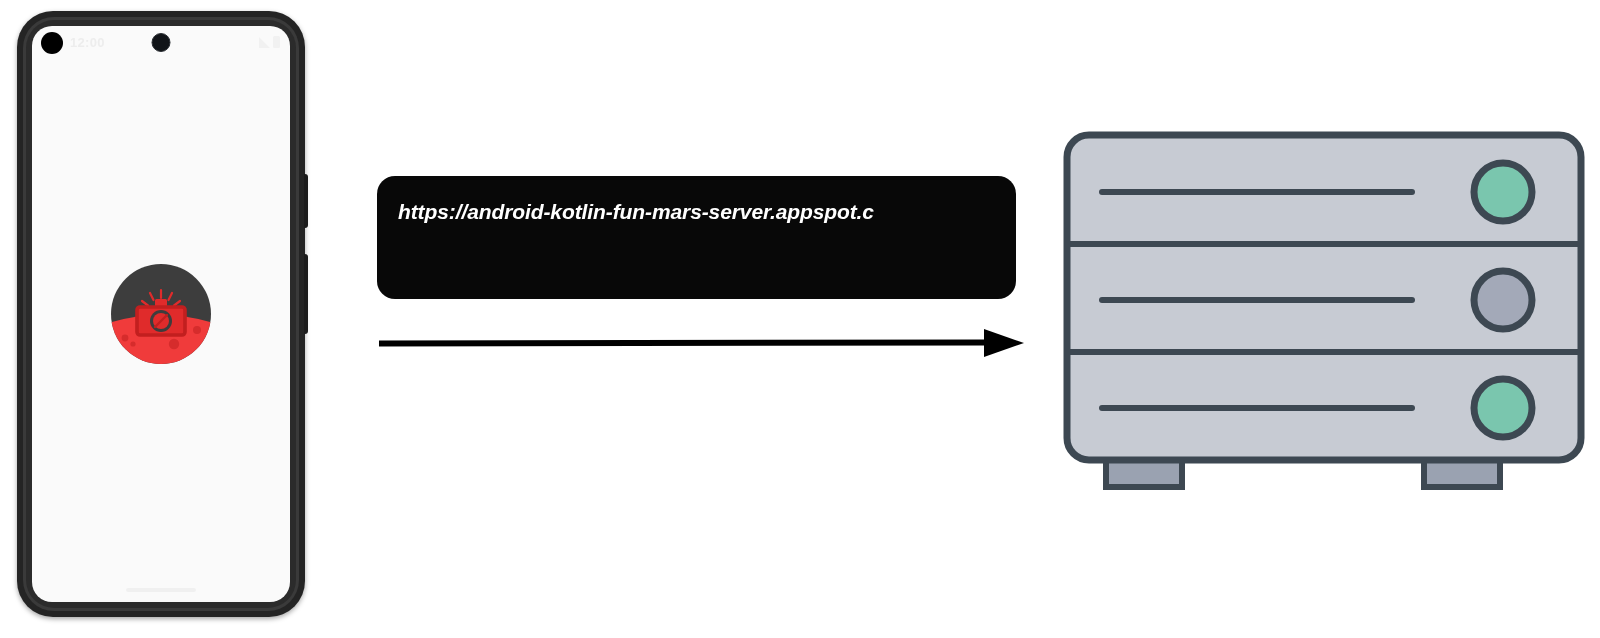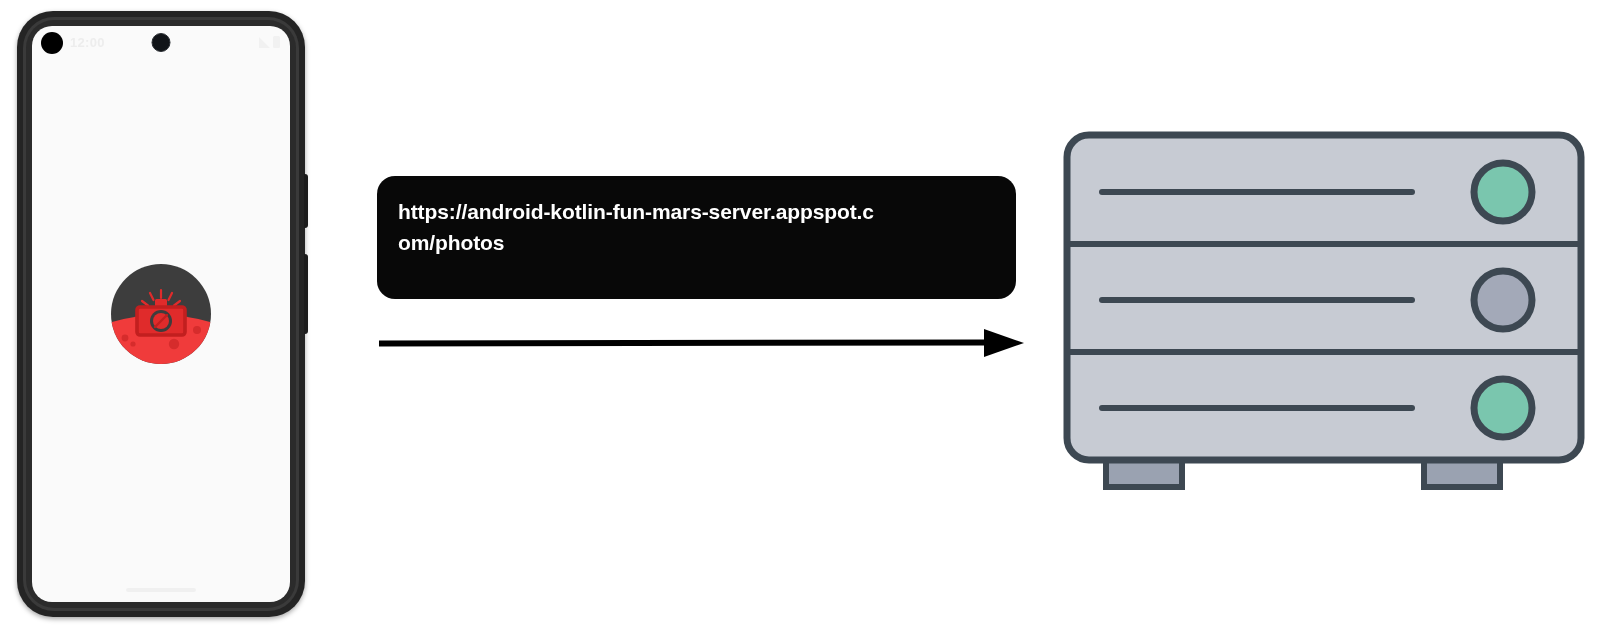--- a/index.html
+++ b/index.html
@@ -132,20 +132,21 @@
   #tooltip {
     position: absolute;
     left: 377px;
     top: 176px;
     width: 639px;
     height: 123px;
     background: #080808;
     border-radius: 18px;
     box-sizing: border-box;
     padding: 20px 21px 0 21px;
+    font-style: italic;
   }
   #tooltip .line {
     color: #ffffff;
     font-size: 21px;
     font-weight: bold;
     line-height: 31px;
     letter-spacing: -0.1px;
     white-space: nowrap;
   }
 
@@ -212,21 +213,20 @@
         <path d="M 44 63 L 56 51" stroke="#c21f1f" stroke-width="2.4" stroke-linecap="round"></path>
       </svg>
     </div>
 
     <div class="home-indicator"></div>
   </div>
 </div>
 
 <div id="tooltip">
   <div class="line">https://android-kotlin-fun-mars-server.appspot.c</div>
-  <div class="line">om/photos</div>
 </div>
 
 <div id="arrow">
   <svg width="648" height="36" viewBox="0 0 648 36">
     <line x1="1" y1="18.5" x2="608" y2="17.5" stroke="#000000" stroke-width="6"></line>
     <polygon points="606,4 646,18 606,32" fill="#000000"></polygon>
   </svg>
 </div>
 
 <div id="server">

